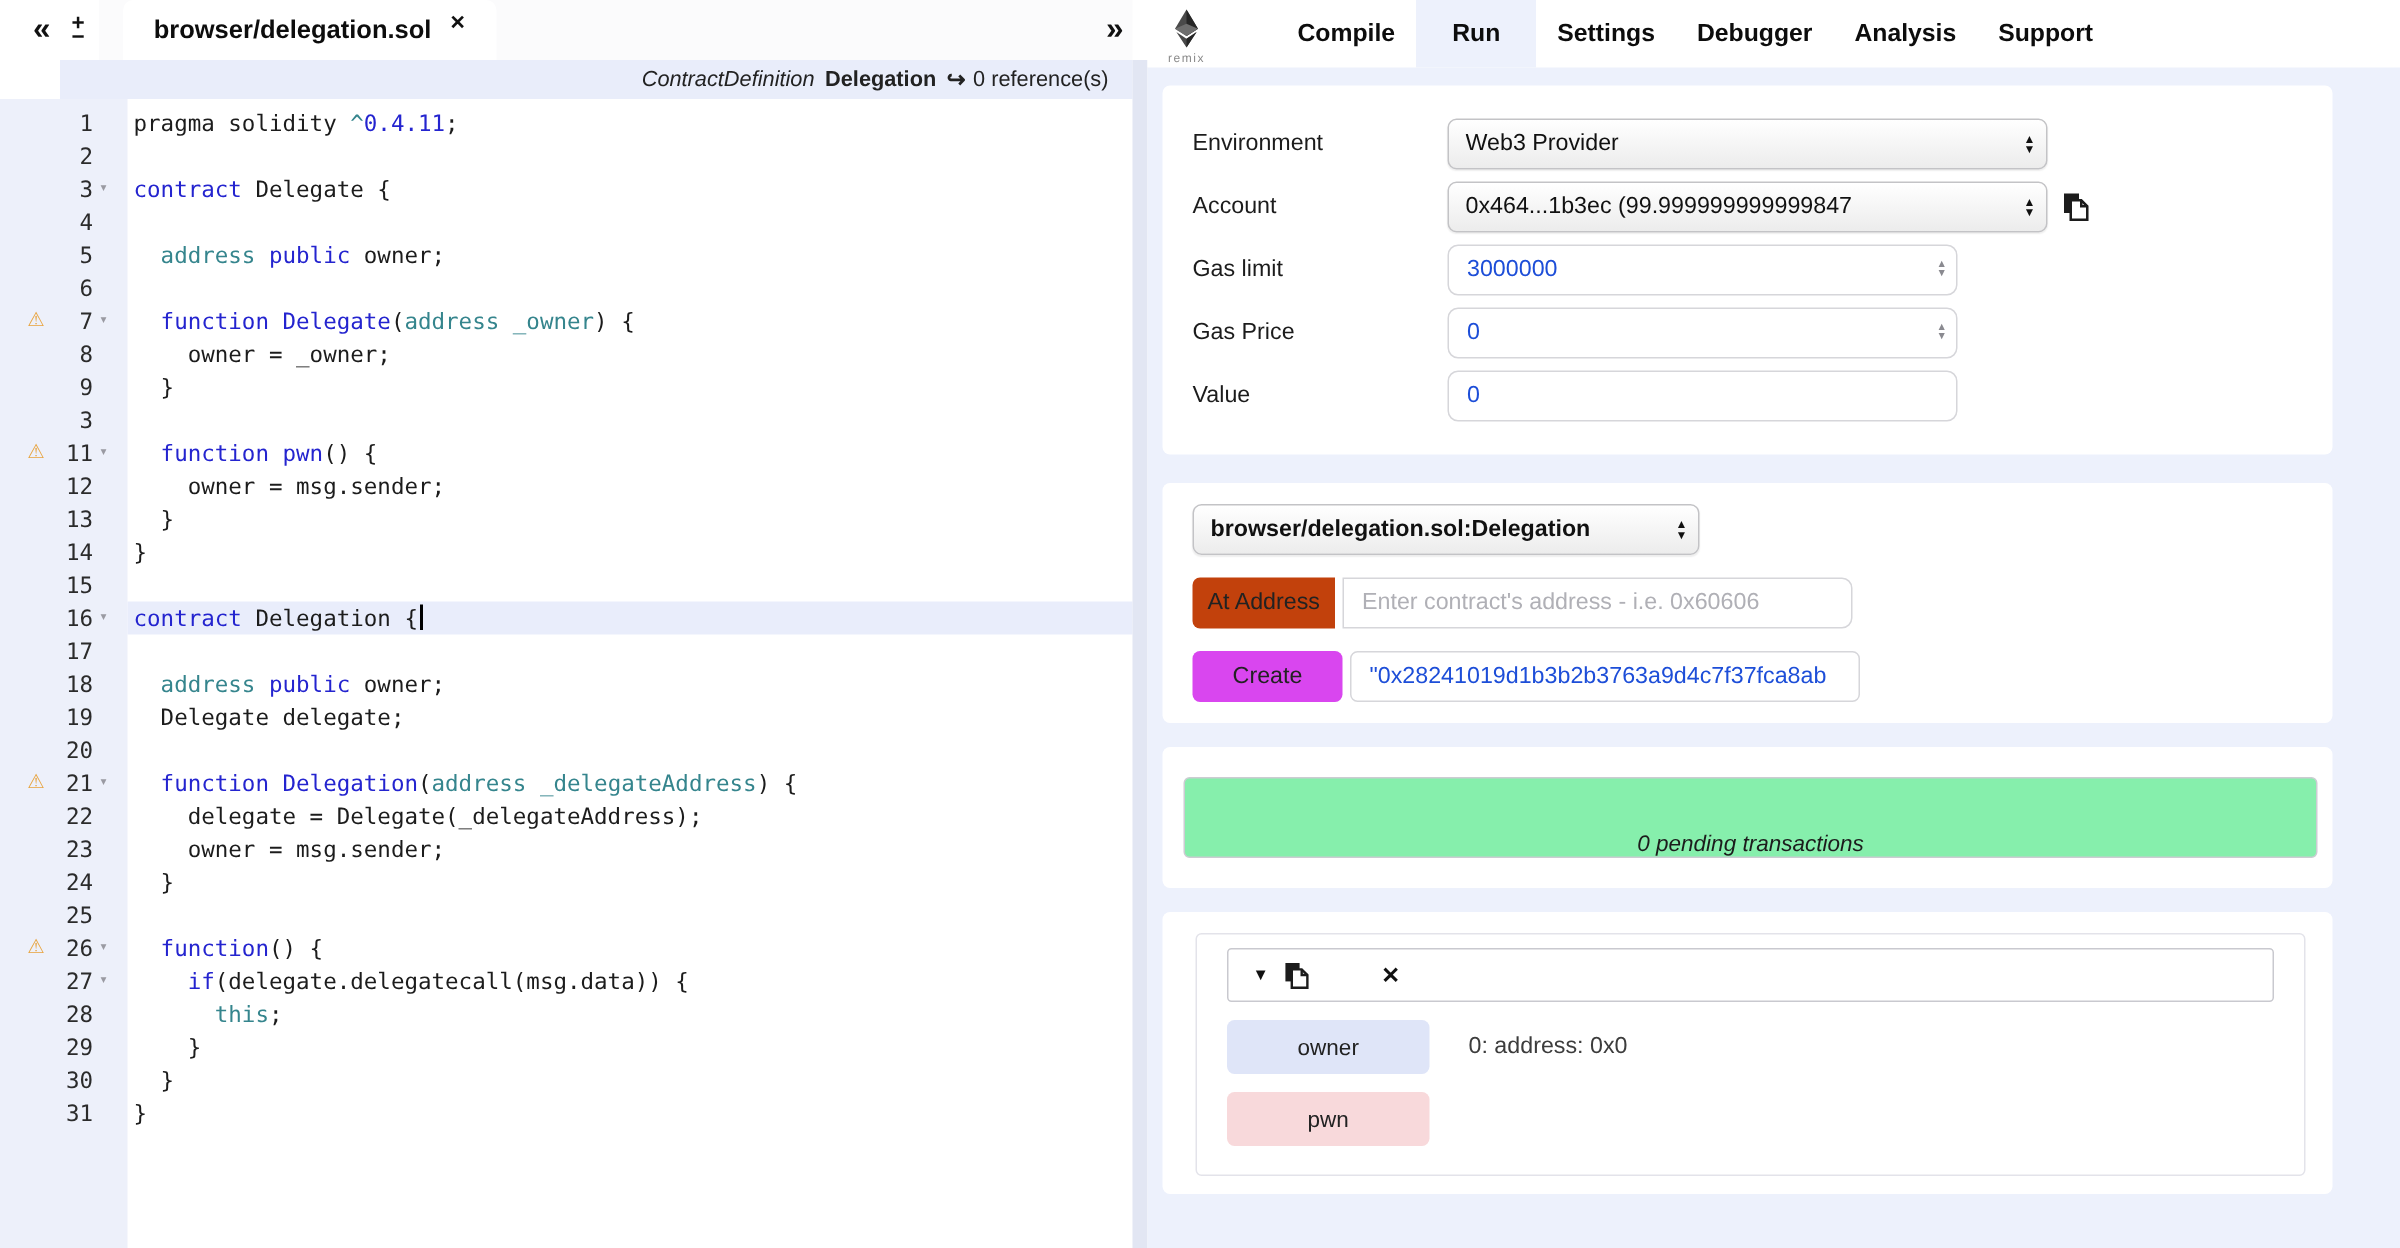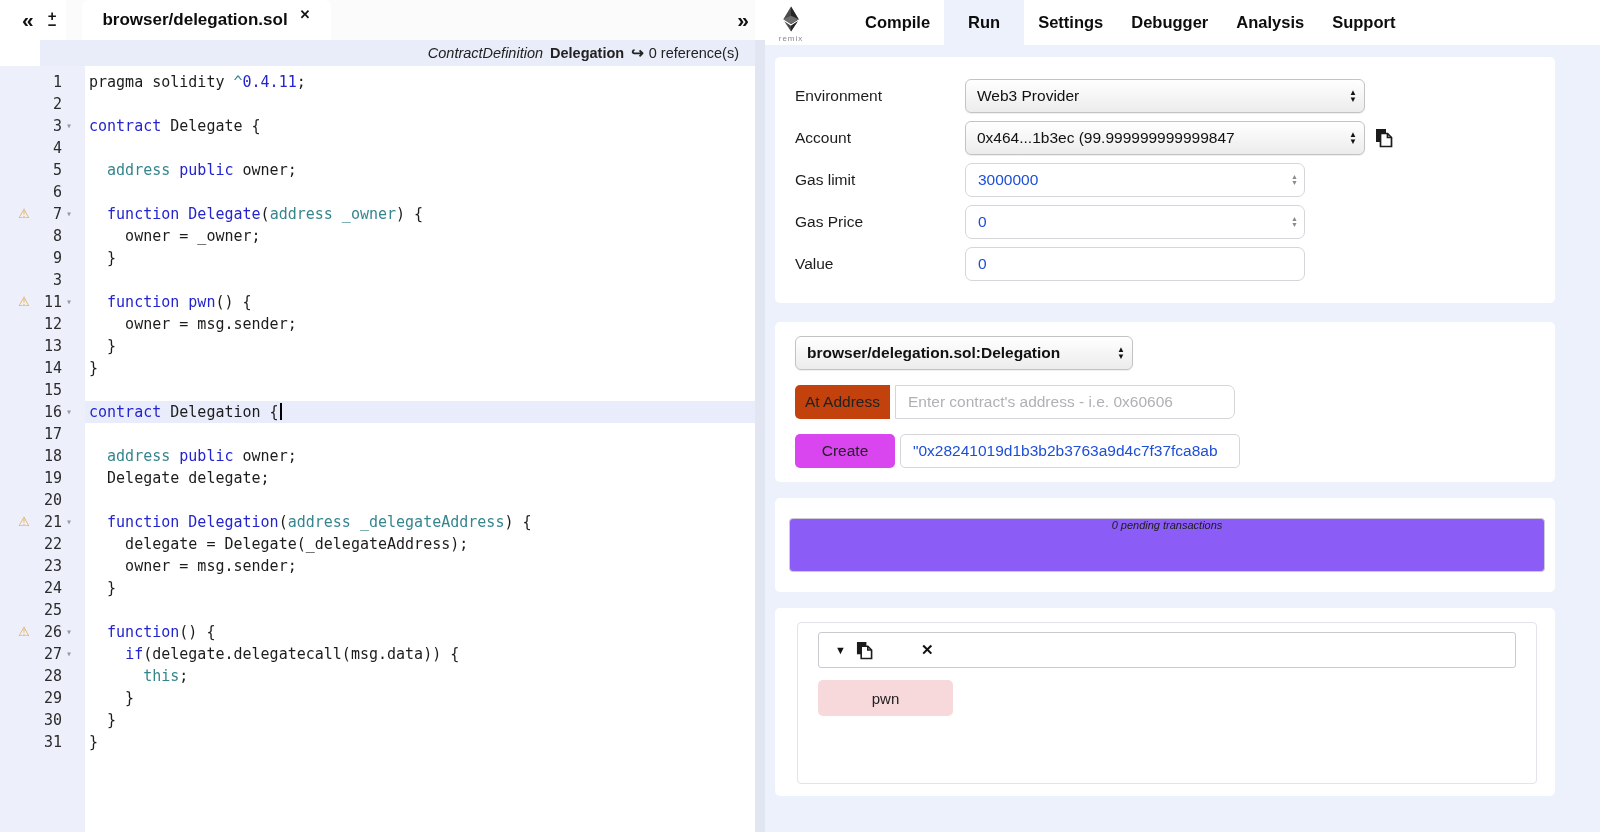--- a/index.html
+++ b/index.html
@@ -105,23 +105,23 @@
   .btn { height:34px; display:flex; align-items:center; justify-content:center;
     border-radius:5px; font-size:15.5px; color:#222; cursor:pointer; }
   .btn-ataddress { width:95px; background:#c2410c; border-radius:5px 0 0 5px; }
   .btn-create { width:100px; background:#d946ef; }
   .actrow .field { margin-left:5px; }
   .addr-input input { border-radius:0 7px 7px 0; }
   .create-input input { padding-right:8px; border-radius:5px; }
 
   .card3 { top:453px; height:94px; }
   .pending-box { position:absolute; left:14px; right:10px; top:20px; height:54px;
-    border:1px solid #ccccd2; border-radius:4px; background:#8b5cf6;
-    display:flex; align-items:flex-start; justify-content:center;
-    font-style:italic; font-size:11px; color:#1c1c1c; }
+    border:1px solid #ccccd2; border-radius:4px; background:#86efac;
+    display:flex; align-items:flex-end; justify-content:center;
+    font-style:italic; font-size:15px; color:#1c1c1c; }
 
   .card4 { top:563px; height:188px; }
   .instance { position:absolute; left:22px; right:18px; top:14px; bottom:12px;
     border:1px solid #e3e3ea; border-radius:4px; background:#fff; padding:9px 20px; }
   .inst-hdr { height:36px; border:1px solid #c9c9cf; border-radius:3px;
     display:flex; align-items:center; padding:0 16px; background:#fff; }
   .inst-caret { font-size:11px; color:#111; cursor:pointer; }
   .inst-title { flex:1; text-align:center; font-weight:bold; font-size:15px; color:#0d0d0d; }
   .inst-close { font-weight:bold; font-size:15px; color:#111; cursor:pointer; margin-left:48px; }
   .fnrow { display:flex; align-items:center; margin-top:12px; }
@@ -312,17 +312,21 @@
         <span class="copy-btn">
           <svg width="17" height="19" viewBox="0 0 18 20">
             <rect x="1" y="1" width="10" height="13" fill="#1c1c1c"></rect>
             <path d="M5.5 5.5 h7 l4 4 v9 h-11 z" fill="#ffffff" stroke="#1c1c1c" stroke-width="1.7"></path>
             <path d="M12.5 5.5 v4 h4" fill="none" stroke="#1c1c1c" stroke-width="1.7"></path>
           </svg>
         </span>
         <span class="inst-close">✕</span>
       </div>
       <div class="fnrow">
+        <div class="btn btn-fn btn-owner">owner</div>
+        <span class="fn-result">0: address: 0x0</span>
+      </div>
+      <div class="fnrow">
         <div class="btn btn-fn btn-pwn">pwn</div>
       </div>
     </div>
   </div>
 </div>
 
 </body></html>

